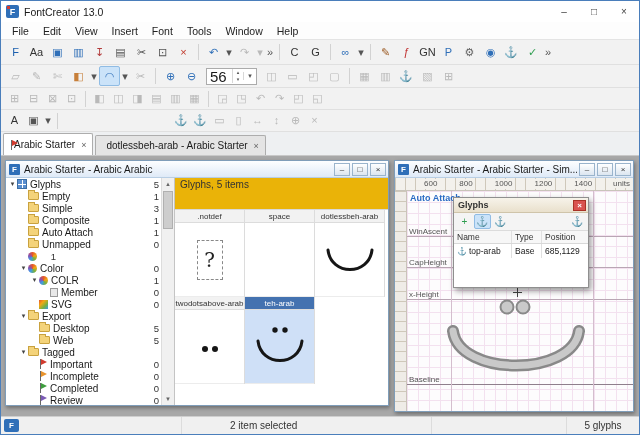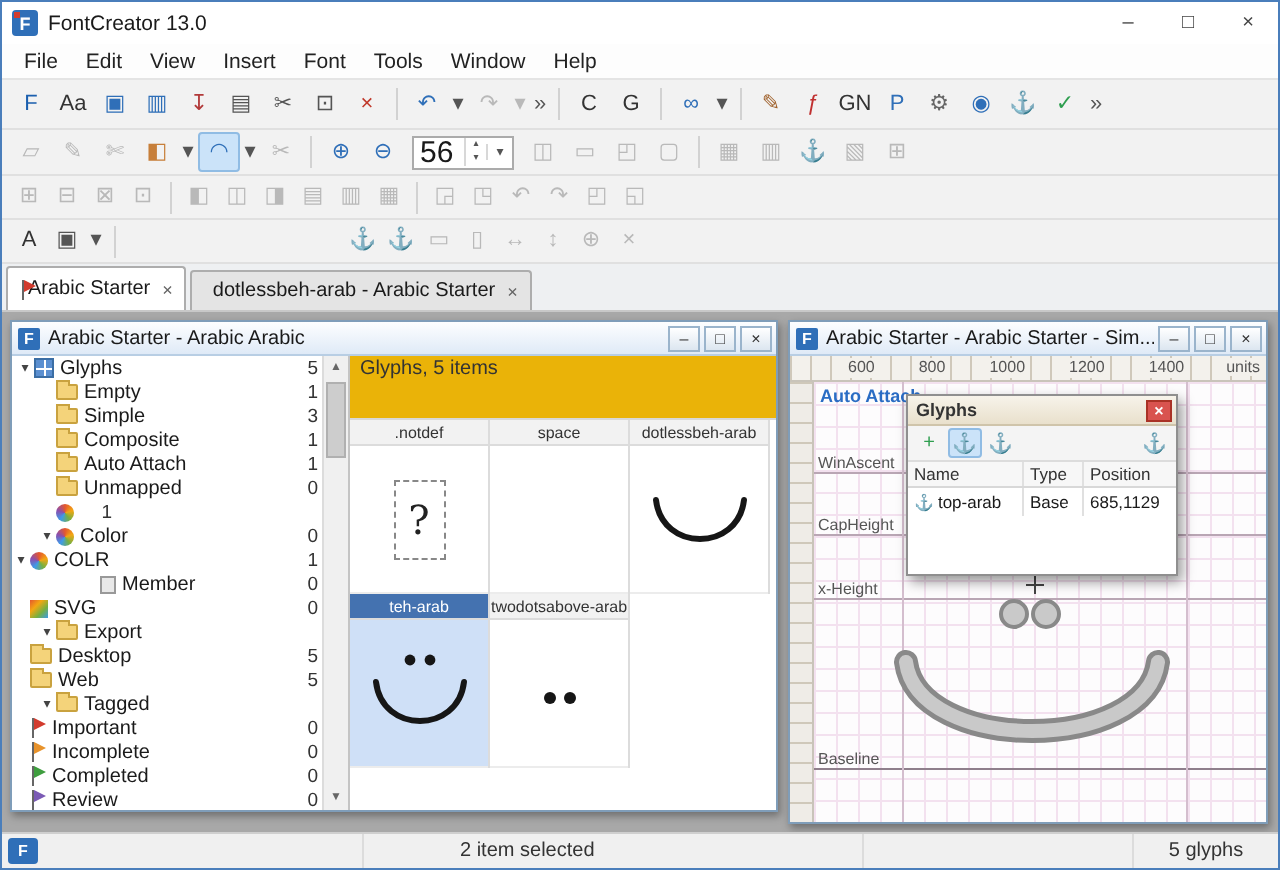--- a/index.html
+++ b/index.html
@@ -52,21 +52,21 @@
   .child-title{height:17px;display:flex;align-items:center;background:linear-gradient(#fdfeff,#dfeaf7);border-bottom:1px solid #b8cee4;padding:0 2px 0 3px;font-size:10px;white-space:nowrap;overflow:hidden}
   .child-icon{width:11px;height:11px;background:#2f6fb8;border-radius:1px;color:#fff;font-size:8px;font-weight:bold;display:flex;align-items:center;justify-content:center;margin-right:4px;flex:0 0 auto}
   .child-title .ct-label{flex:1;overflow:hidden;white-space:nowrap}
   .cwc{width:16px;height:13px;border:1px solid #9ab4cc;background:linear-gradient(#fff,#dce6f0);font-size:8px;display:flex;align-items:center;justify-content:center;margin-left:2px;color:#333;flex:0 0 auto}
 
   
   .win-overview{left:4px;top:4px;width:384px;height:246px}
   .ov-body{display:flex;height:227px}
   .tree-pane{width:169px;border-right:1px solid #c4c4c4;position:relative;padding-right:13px;overflow:hidden;background:#fff}
   .trow{height:12px;display:flex;align-items:center;font-size:10px}
-  .lvl-0{padding-left:2px}.lvl-1{padding-left:13px}.lvl-2{}.lvl-3{padding-left:35px}
+  .lvl-0{padding-left:2px}.lvl-1{padding-left:13px}.lvl-2{padding-left:24px}.lvl-3{padding-left:35px}
   .texp{width:9px;font-size:7px;color:#444;flex:0 0 auto;text-align:center}
   .tico{margin-right:3px;flex:0 0 auto;display:inline-block}
   .tlabel{flex:1;white-space:nowrap;overflow:hidden}
   .tcount{width:18px;text-align:right;padding-right:2px;color:#333;flex:0 0 auto;font-size:9.5px}
   .ico-folder{width:11px;height:8px;background:#f4d37a;border:1px solid #c9a23f;border-radius:1px;position:relative}
   .ico-folder::before{content:"";position:absolute;left:-1px;top:-3px;width:5px;height:2px;background:#f4d37a;border:1px solid #c9a23f;border-bottom:none}
   .ico-root{width:10px;height:10px;background-color:#5b8fd0;background-image:linear-gradient(#fff,#fff),linear-gradient(#fff,#fff);background-size:1px 100%,100% 1px;background-position:center center;background-repeat:no-repeat;border:1px solid #3b6ea5}
   .ico-color{width:9px;height:9px;border-radius:50%;background:conic-gradient(#e4572e,#f3a712,#76b041,#3d9be9,#8a4fae,#e4572e)}
   .ico-svg{width:9px;height:9px;background:linear-gradient(135deg,#e4572e,#f3a712,#76b041,#3d9be9)}
   .ico-member{width:8px;height:9px;background:#e8e8e8;border:1px solid #999}
@@ -636,41 +636,41 @@
                 <div class="gh">dotlessbeh-arab</div>
                 <div class="gb beh">
 
                   <svg class="v-beh" width="64" height="60" viewBox="0 0 64 60">
                     <path d="M10,20 C13,46 51,46 54,20" stroke="#161616" stroke-width="3" fill="none" stroke-linecap="round"></path>
                   </svg>
 
                 </div>
               </div>
 
+              <div class="gcell">
+                <div class="gh">twodotsabove-arab</div>
+                <div class="gb dots">
+
+                  <svg class="v-dots" width="64" height="60" viewBox="0 0 64 60">
+                    <circle cx="27" cy="32" r="3" fill="#161616"></circle>
+                    <circle cx="37" cy="32" r="3" fill="#161616"></circle>
+                  </svg>
+
+                </div>
+              </div>
+
               <div class="gcell selected">
                 <div class="gh">teh-arab</div>
                 <div class="gb teh">
 
                   <svg class="v-teh" width="64" height="60" viewBox="0 0 64 60">
                     <path d="M10,24 C13,50 51,50 54,24" stroke="#161616" stroke-width="3" fill="none" stroke-linecap="round"></path>
                     <circle cx="27" cy="13" r="2.7" fill="#161616"></circle>
                     <circle cx="37" cy="13" r="2.7" fill="#161616"></circle>
                   </svg>
-                </div>
-              </div>
-
-              <div class="gcell">
-                <div class="gh">twodotsabove-arab</div>
-                <div class="gb dots">
-
-                  <svg class="v-dots" width="64" height="60" viewBox="0 0 64 60">
-                    <circle cx="27" cy="32" r="3" fill="#161616"></circle>
-                    <circle cx="37" cy="32" r="3" fill="#161616"></circle>
-                  </svg>
-
                 </div>
               </div>
             </div>
         </div>
       </div>
     </div>
 
     <div class="child-win win-edit">
       <div class="child-title">
         <span class="child-icon">F</span>

